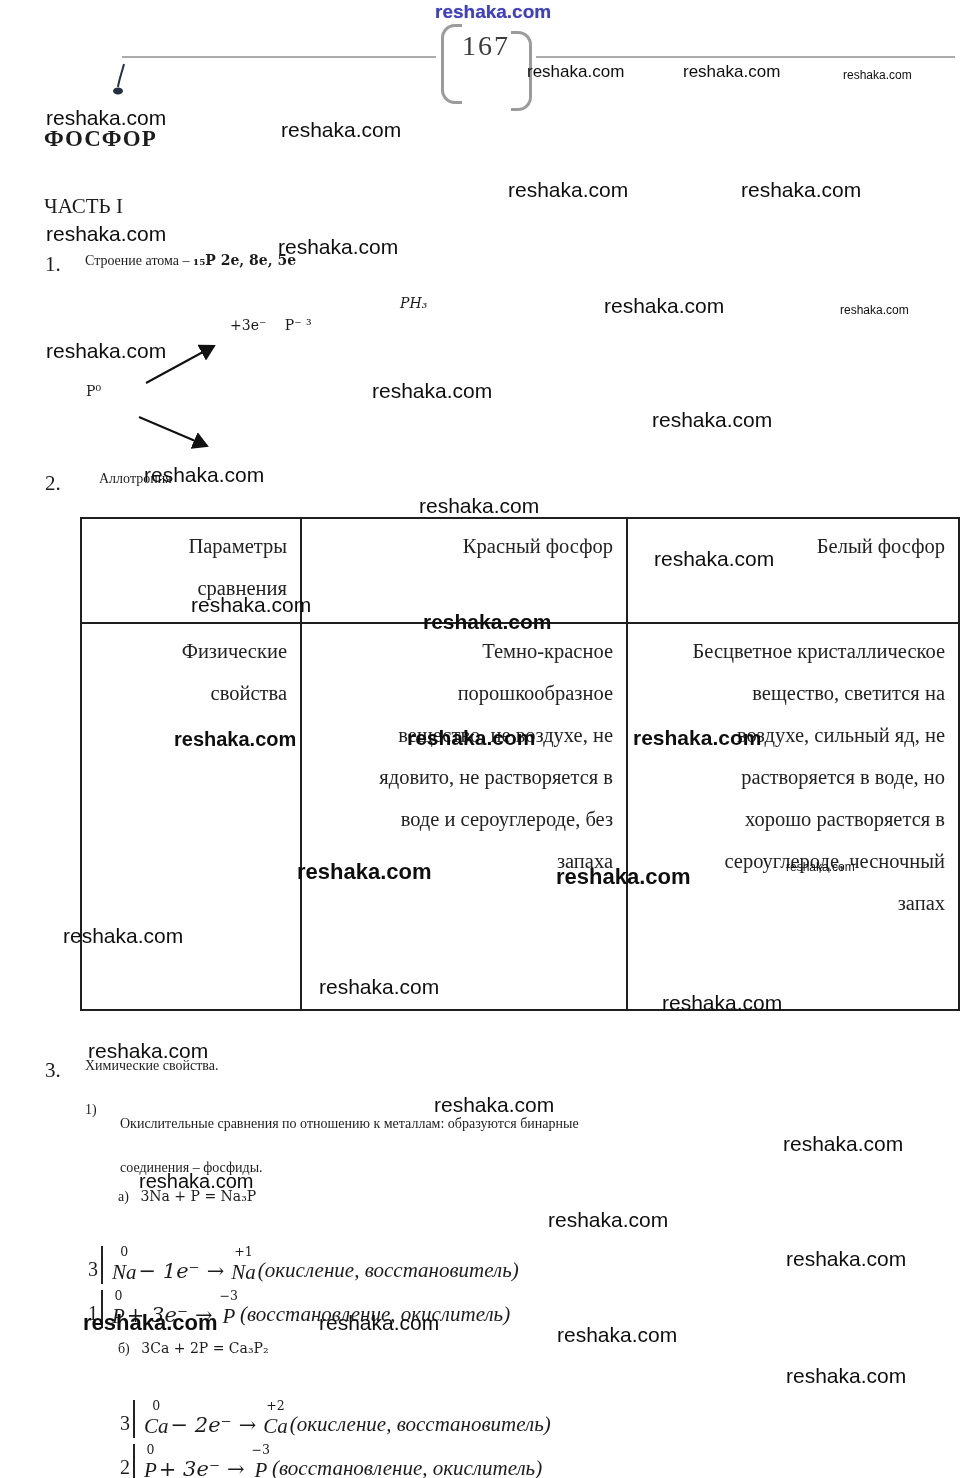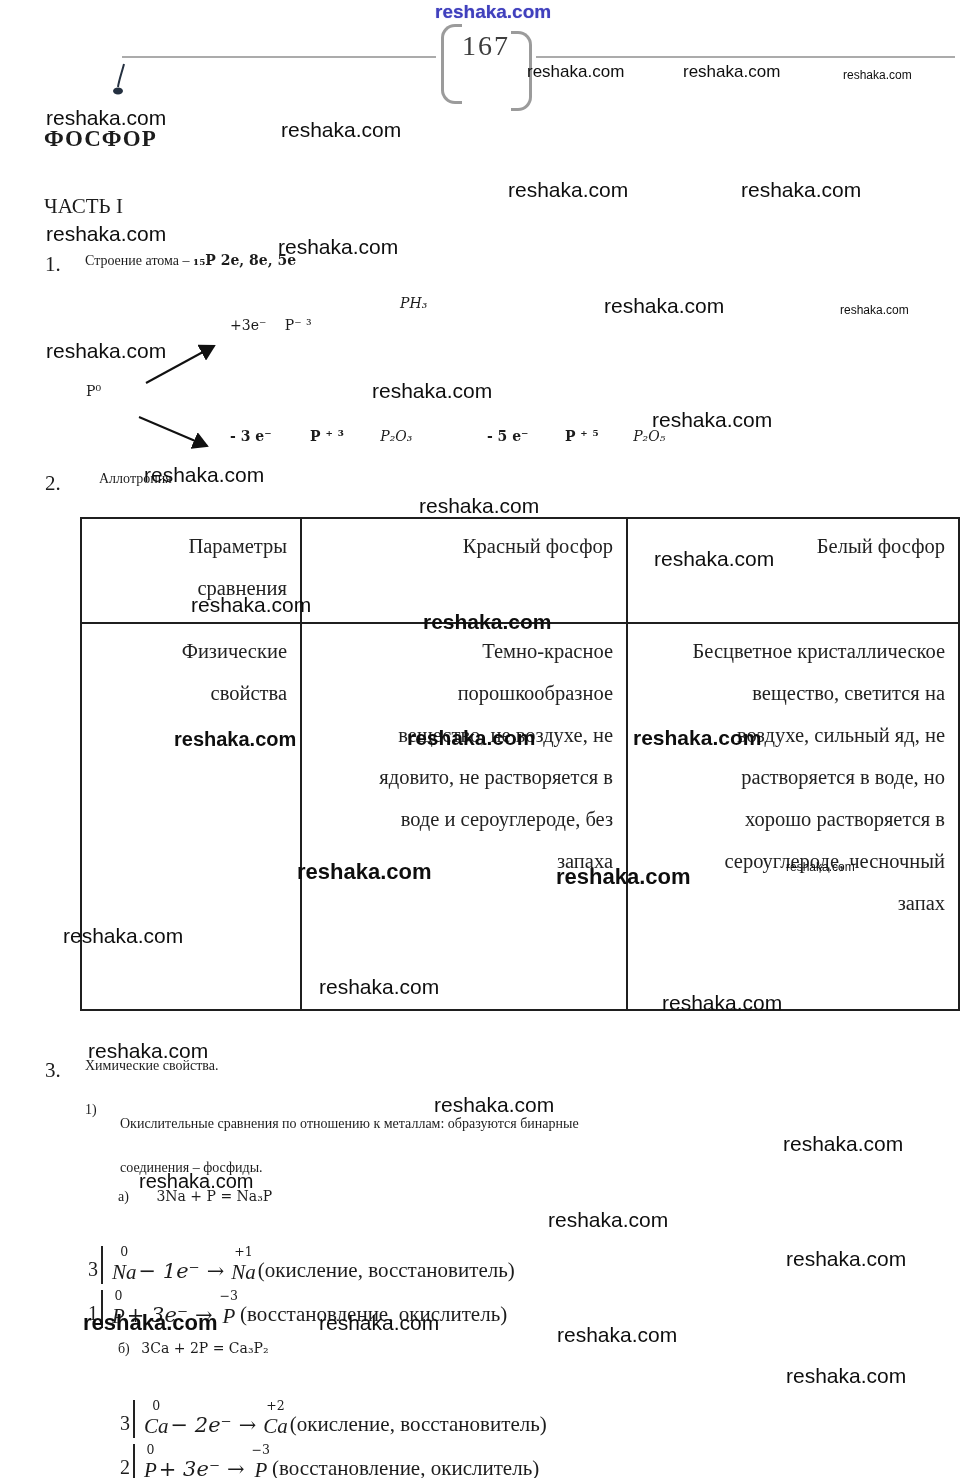--- a/index.html
+++ b/index.html
@@ -37,21 +37,21 @@
   }
   
   .bal{position:absolute;display:flex;align-items:flex-end;height:48px;font-size:21px;}
   .bal .coef{font-size:20px;margin-right:3px;line-height:30px;}
   .bal .bar{width:0;border-left:2px solid #222;height:38px;margin-right:9px;}
   .bal .ox{display:inline-flex;flex-direction:column;align-items:center;line-height:1;}
   .bal .ox .num{font-size:12.5px;margin-bottom:2px;font-family:"DejaVu Serif",serif;}
   .bal .ox .base{font-size:21px;font-style:italic;line-height:24px;}
   .bal .op{font-style:italic;margin-left:2px;line-height:26px;font-family:"DejaVu Serif",serif;}
   .bal .arr{margin:0 7px;line-height:26px;font-family:"DejaVu Serif",serif;}
-  .bal .note{margin-left:2px;line-height:27px;}
+  .bal .note{font-style:italic;margin-left:2px;line-height:27px;}
   svg.arrows{position:absolute;overflow:visible;}
 </style>
 </head>
 <body>
 
 <div class="page">
 
   <div class="hrule" style="left:122px;top:56px;width:833px;"></div>
   <div class="mask" style="left:436px;top:18px;width:100px;height:86px;"></div>
   <span class="br br-l" style="left:441px;top:24px;"></span>
@@ -82,28 +82,20 @@
   <svg class="arrows" style="left:130px;top:335px;" width="100" height="120">
     <defs>
       <marker id="ah" markerWidth="9" markerHeight="9" refX="7" refY="4.5" orient="auto">
         <path d="M0,0 L8,4.5 L0,9 z" fill="#111"></path>
       </marker>
     </defs>
     <line x1="16" y1="48" x2="84" y2="11" stroke="#111" stroke-width="2" marker-end="url(#ah)"></line>
     <line x1="9" y1="82" x2="77" y2="111" stroke="#111" stroke-width="2" marker-end="url(#ah)"></line>
   </svg>
 
-  <div class="abs itemtext frm" style="left:230px;top:428px;">
-    <span class="b">- 3 e⁻</span>
-    <span class="b" style="margin-left:34px;">P ⁺ ³</span>
-    <span class="it" style="margin-left:32px;">P₂O₃</span>
-    <span class="b" style="margin-left:70px;">- 5 e⁻</span>
-    <span class="b" style="margin-left:32px;">P ⁺ ⁵</span>
-    <span class="it" style="margin-left:30px;">P₂O₅</span>
-  </div>
 
   <span class="abs itemnum" style="left:45px;top:471px;">2.</span>
   <span class="abs itemtext" style="left:85px;top:471px;margin-left:14px;">Аллотропия</span>
 
   <table class="allot" style="left:80px;top:517px;width:878px;height:494px;">
     <colgroup>
         <col style="width:220px">
         <col style="width:326px">
         <col style="width:332px">
       </colgroup>
@@ -136,21 +128,21 @@
 
   <span class="abs itemnum" style="left:45px;top:1058px;">3.</span>
   <span class="abs itemtext" style="left:85px;top:1058px;">Химические свойства.</span>
 
   <span class="abs itemtext" style="left:85px;top:1102px;">1)</span>
   <div class="abs itemtext wrap" style="left:120px;top:1102px;width:845px;white-space:pre-line;">Окислительные сравнения по отношению к металлам: образуются бинарные
 соединения – фосфиды.</div>
 
   <div class="abs itemtext" style="left:118px;top:1188px;">
     <span>а)</span>
-    <span class="frm" style="margin-left:24px;">3Na + P = Na₃P</span>
+    <span class="frm" style="margin-left:8px;">3Na + P = Na₃P</span>
   </div>
 
   <div class="bal" style="left:88px;top:1236px;">
     <span class="coef">3</span>
     <span class="bar"></span>
     <span class="ox">
         <span class="num">0</span>
         <span class="base">Na</span>
       </span>
     <span class="op">− 1e⁻</span>

